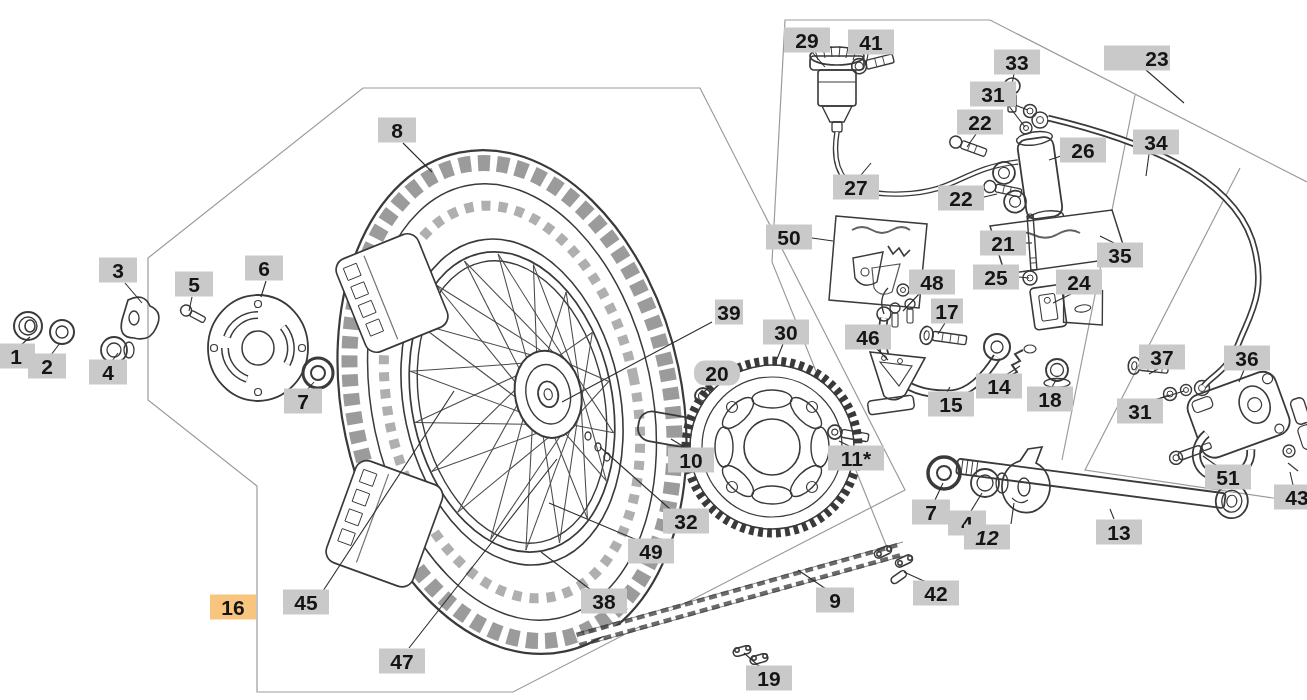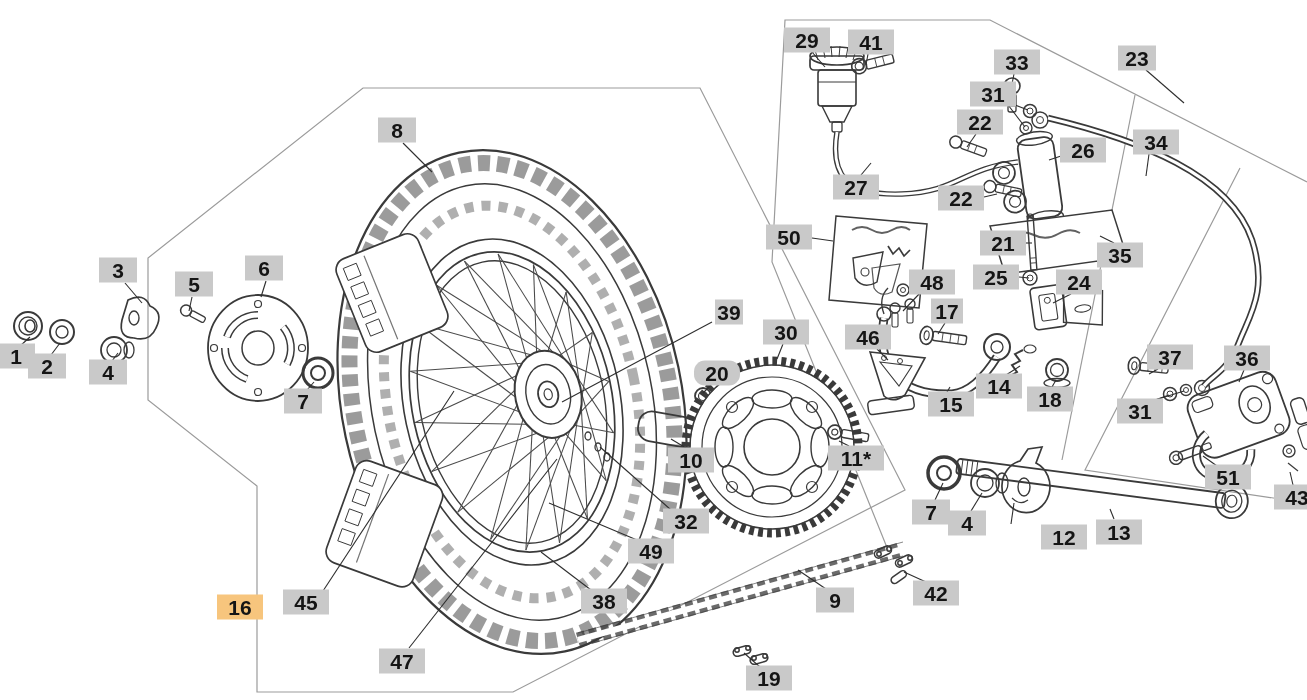--- a/index.html
+++ b/index.html
@@ -478,50 +478,50 @@
       <div class="part-label" style="left: 303px; top: 401px; width: 38px;">7</div>
       <div class="part-label" style="left: 729px; top: 312px; width: 28px;">39</div>
       <div class="part-label" style="left: 786px; top: 332px; width: 46px;">30</div>
       <div class="part-label" style="left: 717px; top: 373px; width: 46px; border-radius: 11px;">20</div>
       <div class="part-label" style="left: 691px; top: 460px; width: 46px;">10</div>
       <div class="part-label" style="left: 856px; top: 458px; width: 56px;">11*</div>
       <div class="part-label" style="left: 686px; top: 521px; width: 46px;">32</div>
       <div class="part-label" style="left: 651px; top: 551px; width: 46px;">49</div>
       <div class="part-label" style="left: 604px; top: 601px; width: 46px;">38</div>
       <div class="part-label" style="left: 306px; top: 602px; width: 46px;">45</div>
-      <div class="part-label hl" style="left: 240px; top: 607px; width: 46px;">16</div>
+      <div class="part-label hl" style="left: 233px; top: 607px; width: 46px;">16</div>
       <div class="part-label" style="left: 402px; top: 661px; width: 46px;">47</div>
       <div class="part-label" style="left: 807px; top: 40px; width: 46px;">29</div>
       <div class="part-label" style="left: 871px; top: 42px; width: 46px;">41</div>
       <div class="part-label" style="left: 1017px; top: 62px; width: 46px;">33</div>
       <div class="part-label" style="left: 993px; top: 94px; width: 46px;">31</div>
       <div class="part-label" style="left: 980px; top: 122px; width: 46px;">22</div>
       <div class="part-label" style="left: 1083px; top: 150px; width: 46px;">26</div>
-      <div class="part-label" style="left: 1137px; top: 58px; width: 38px;">23</div>
+      <div class="part-label" style="left: 1137px; top: 58px; width: 26px; padding-left: 40px;">23</div>
       <div class="part-label" style="left: 1156px; top: 142px; width: 46px;">34</div>
       <div class="part-label" style="left: 856px; top: 187px; width: 46px;">27</div>
       <div class="part-label" style="left: 961px; top: 198px; width: 46px;">22</div>
       <div class="part-label" style="left: 789px; top: 237px; width: 46px;">50</div>
       <div class="part-label" style="left: 1120px; top: 255px; width: 46px;">35</div>
       <div class="part-label" style="left: 1003px; top: 243px; width: 46px;">21</div>
       <div class="part-label" style="left: 996px; top: 277px; width: 46px;">25</div>
       <div class="part-label" style="left: 1079px; top: 282px; width: 46px;">24</div>
       <div class="part-label" style="left: 932px; top: 282px; width: 46px;">48</div>
       <div class="part-label" style="left: 947px; top: 311px; width: 32px;">17</div>
       <div class="part-label" style="left: 868px; top: 337px; width: 46px; text-align: right;">46</div>
       <div class="part-label" style="left: 951px; top: 404px; width: 46px;">15</div>
       <div class="part-label" style="left: 999px; top: 386px; width: 46px;">14</div>
       <div class="part-label" style="left: 1050px; top: 399px; width: 46px;">18</div>
-      <div class="part-label" style="left: 1162px; top: 357px; width: 46px; margin-left: 8px;">37</div>
+      <div class="part-label" style="left: 1162px; top: 357px; width: 46px;">37</div>
       <div class="part-label" style="left: 1247px; top: 358px; width: 46px;">36</div>
       <div class="part-label" style="left: 1140px; top: 411px; width: 46px;">31</div>
       <div class="part-label" style="left: 1228px; top: 477px; width: 46px;">51</div>
       <div class="part-label" style="left: 1297px; top: 497px; width: 46px;">43</div>
       <div class="part-label" style="left: 931px; top: 512px; width: 38px;">7</div>
       <div class="part-label" style="left: 967px; top: 523px; width: 38px;">4</div>
-      <div class="part-label" style="left: 1064px; top: 537px; width: 46px;">12</div>
+      <div class="part-label" style="left: 987px; top: 537px; width: 46px; font-style: italic;">12</div>
       <div class="part-label" style="left: 1119px; top: 532px; width: 46px;">13</div>
       <div class="part-label" style="left: 835px; top: 600px; width: 38px;">9</div>
       <div class="part-label" style="left: 936px; top: 593px; width: 46px;">42</div>
       <div class="part-label" style="left: 769px; top: 678px; width: 46px;">19</div>
     </div>
 
 </div>
 
 </body></html>

